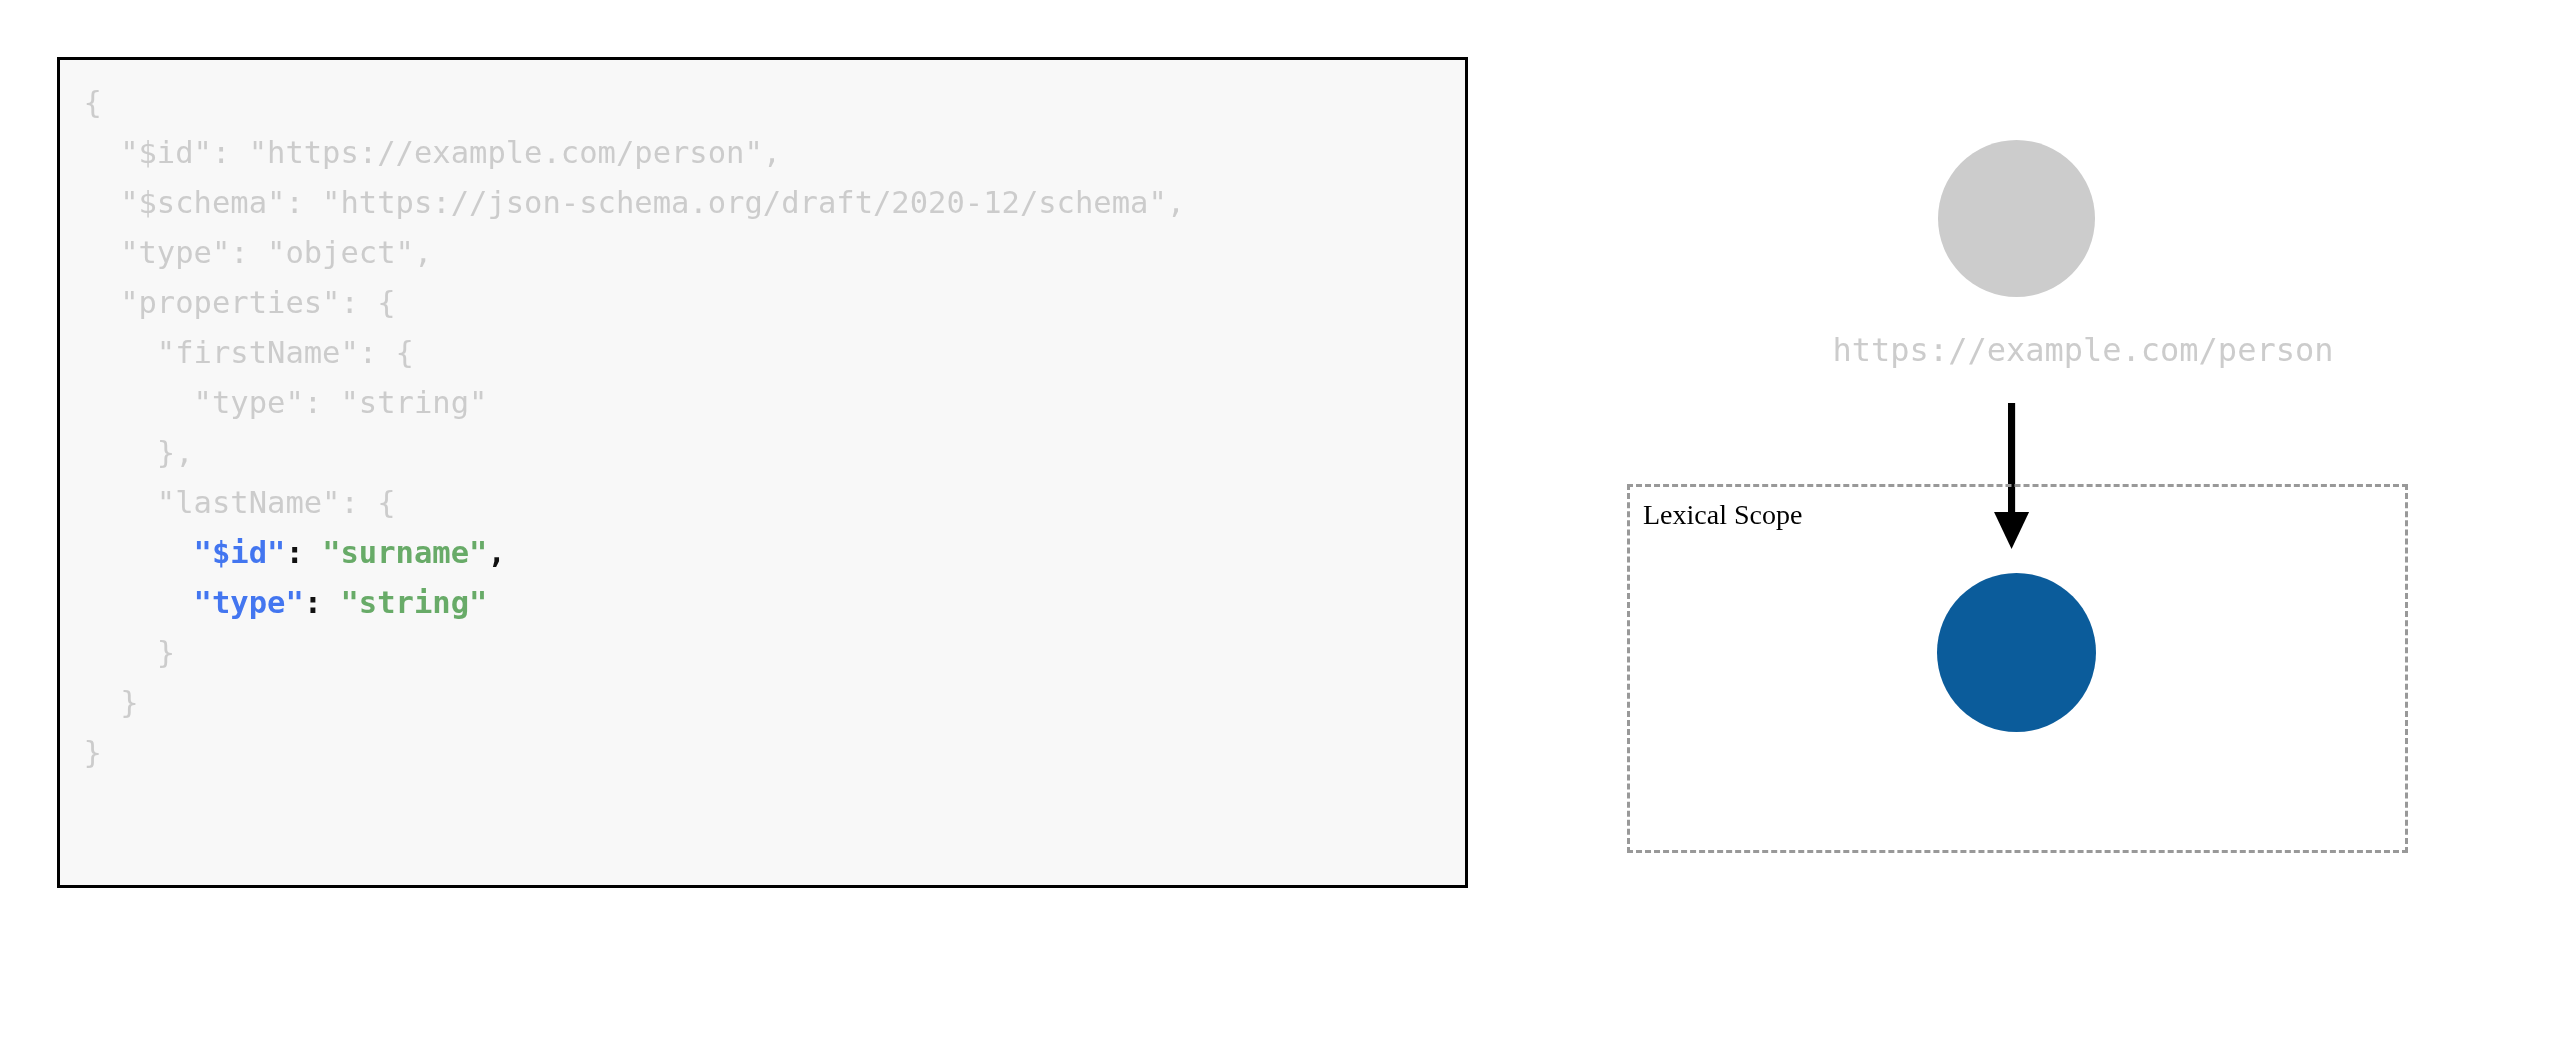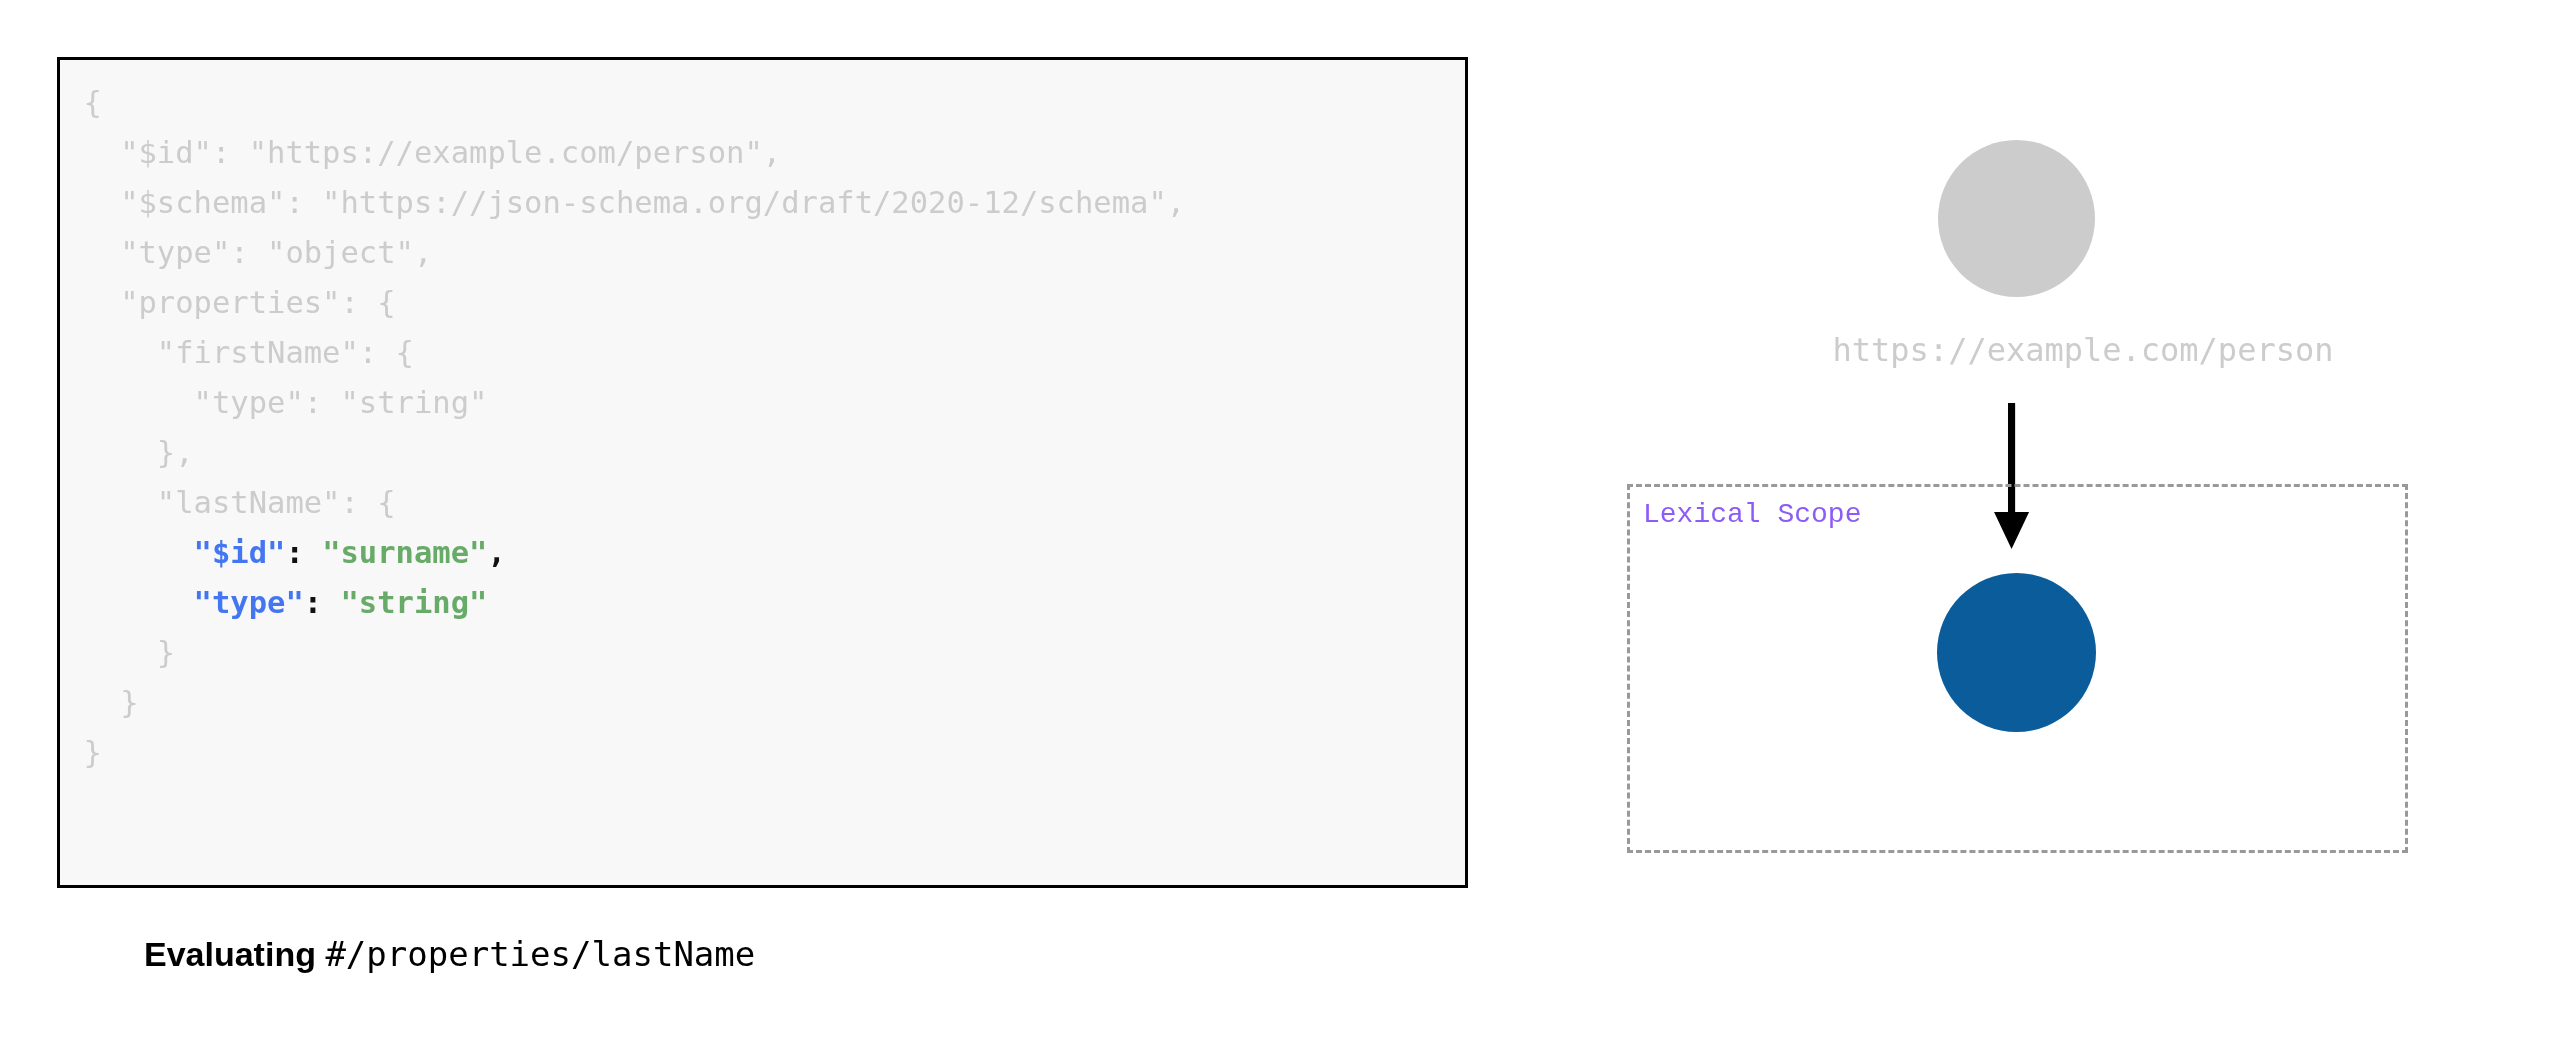--- a/index.html
+++ b/index.html
@@ -116,23 +116,23 @@
     width: 781px;
     height: 369px;
     border: 3.9px dashed #999999;
     box-sizing: border-box;
     background: transparent;
   }
   #lexical-scope-label {
     position: absolute;
     left: 130px;
     top: 499px;
-    font-family: Liberation Mono, monospace;
+    font-family: Liberation Serif, serif;
     font-size: 28px;
-    color: #8b5cf6;
+    color: #000000;
     white-space: nowrap;
   }
   #node-scoped-circle {
     position: absolute;
     left: 424px;
     top: 573px;
     width: 159px;
     height: 159px;
     border-radius: 50%;
     background: #0b5c9b;
@@ -153,23 +153,20 @@
 </style>
 </head>
 <body>
 
 <div id="left-panel">
 
   <div id="code-block">
     <div id="code-lines"><div class="code-line"><span></span><span class="tok-dim">{</span></div><div class="code-line"><span>  </span><span class="tok-dim">"$id": "https://example.com/person",</span></div><div class="code-line"><span>  </span><span class="tok-dim">"$schema": "https://json-schema.org/draft/2020-12/schema",</span></div><div class="code-line"><span>  </span><span class="tok-dim">"type": "object",</span></div><div class="code-line"><span>  </span><span class="tok-dim">"properties": {</span></div><div class="code-line"><span>    </span><span class="tok-dim">"firstName": {</span></div><div class="code-line"><span>      </span><span class="tok-dim">"type": "string"</span></div><div class="code-line"><span>    </span><span class="tok-dim">},</span></div><div class="code-line"><span>    </span><span class="tok-dim">"lastName": {</span></div><div class="code-line"><span>      </span><span class="tok-key">"$id"</span><span class="tok-punct">: </span><span class="tok-str">"surname"</span><span class="tok-punct">,</span></div><div class="code-line"><span>      </span><span class="tok-key">"type"</span><span class="tok-punct">: </span><span class="tok-str">"string"</span></div><div class="code-line"><span>    </span><span class="tok-dim">}</span></div><div class="code-line"><span>  </span><span class="tok-dim">}</span></div><div class="code-line"><span></span><span class="tok-dim">}</span></div></div>
   </div>
 
-  <div class="caption" id="caption-left">
-    <span class="cap-strong">Evaluating</span><span>&nbsp;</span><span class="cap-mono">#/properties/lastName</span>
-  </div>
 
 </div>
 
 <div id="right-panel">
 
   <div id="node-root-circle"></div>
   <div id="node-root-label">https://example.com/person</div>
 
   <svg id="edge-arrow" viewBox="0 0 120 225" xmlns="http://www.w3.org/2000/svg">
     <line x1="47" y1="0" x2="47" y2="175" stroke="#000000" stroke-width="11"></line>

